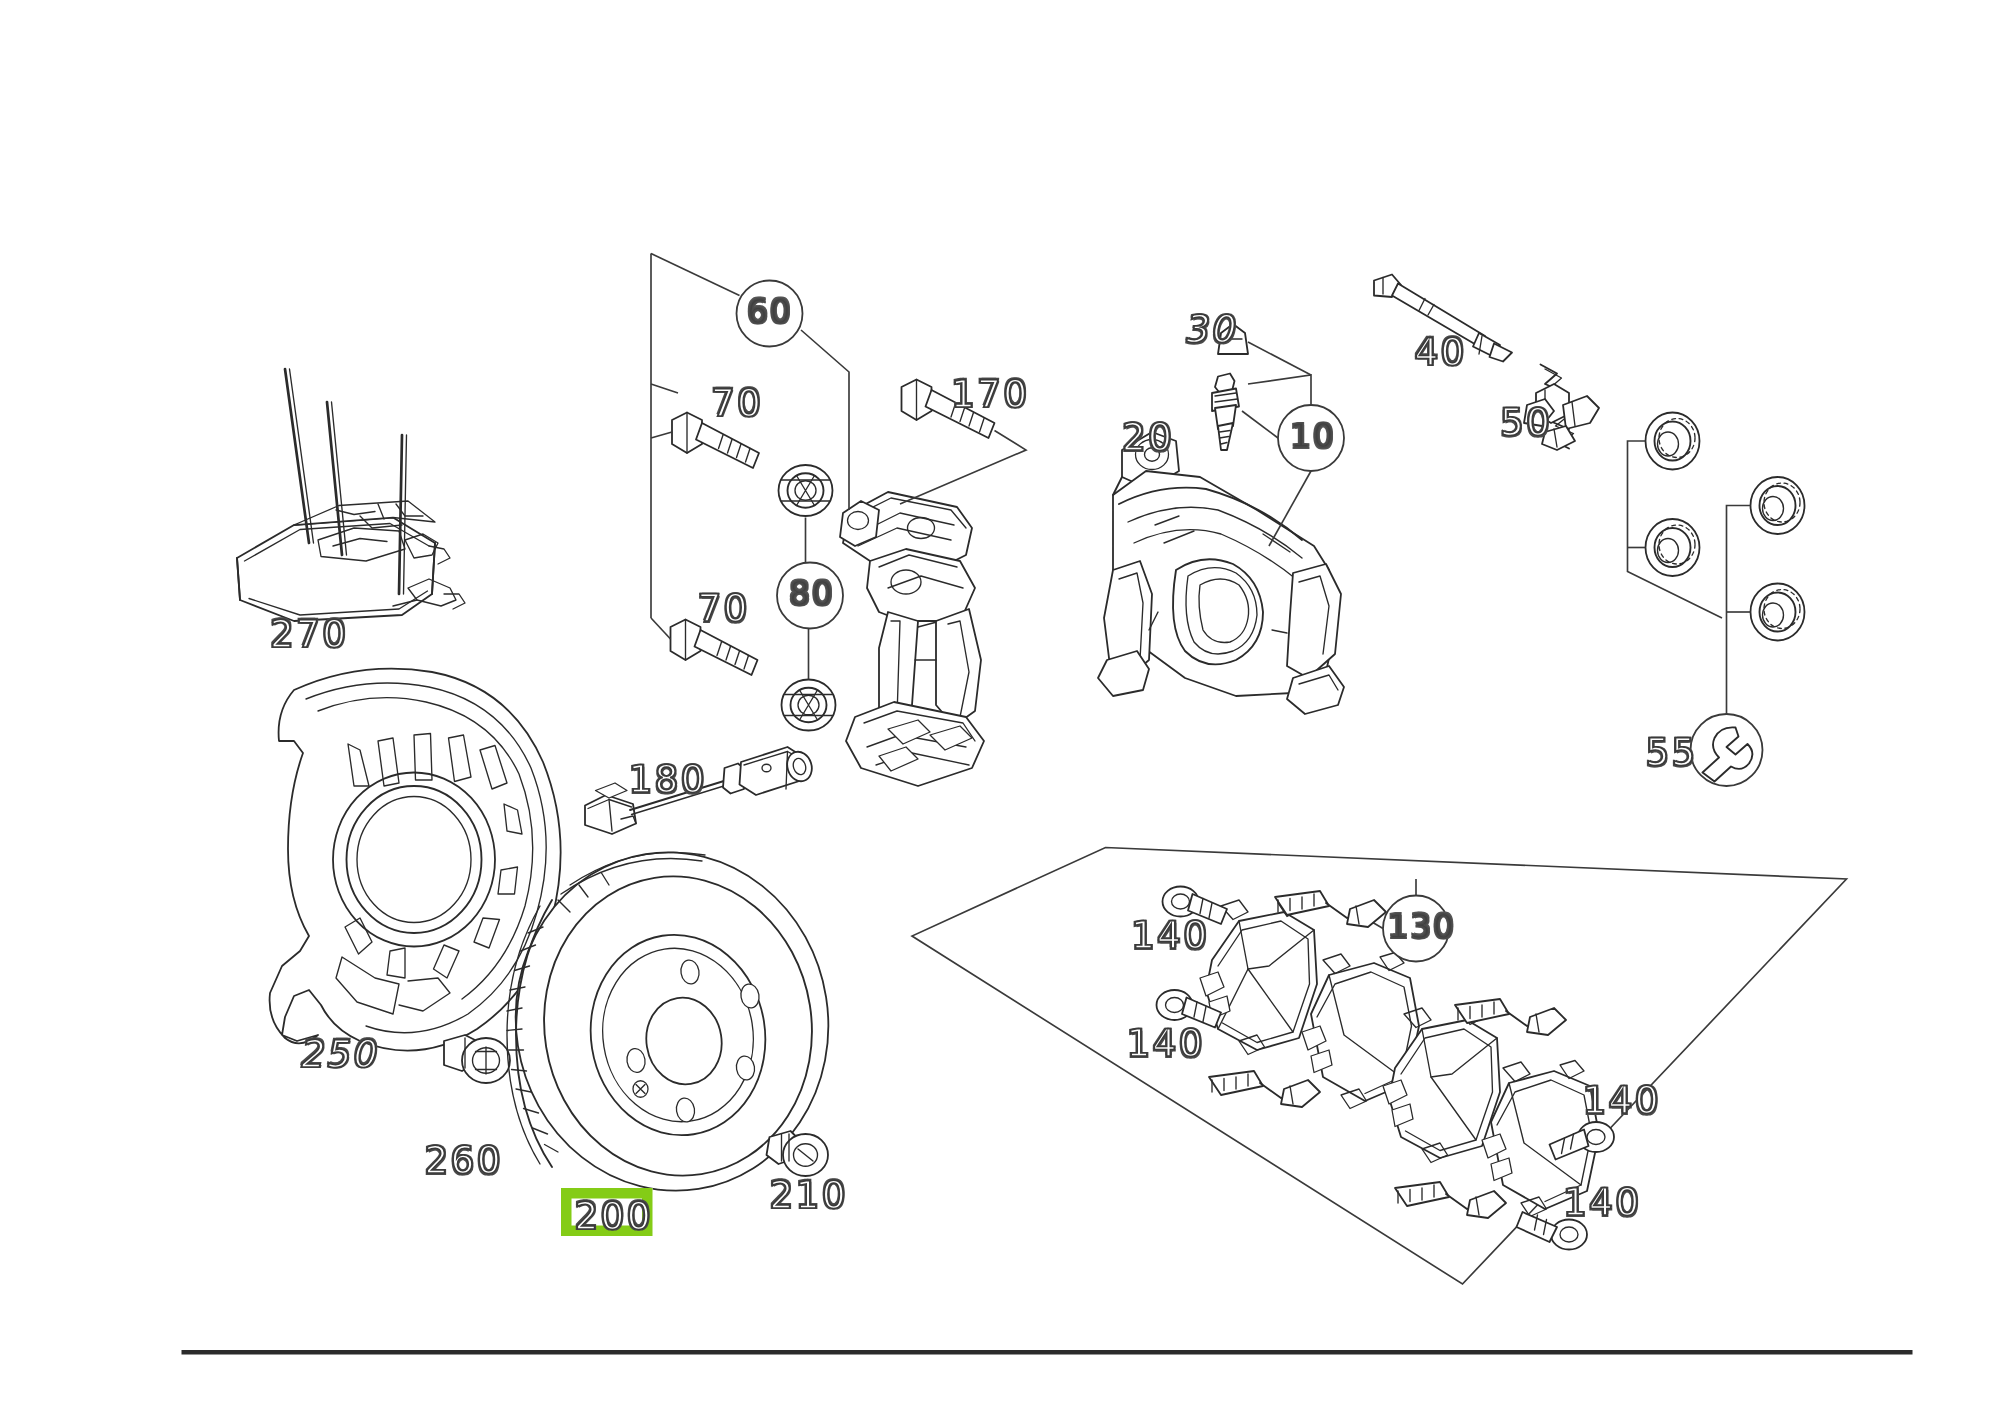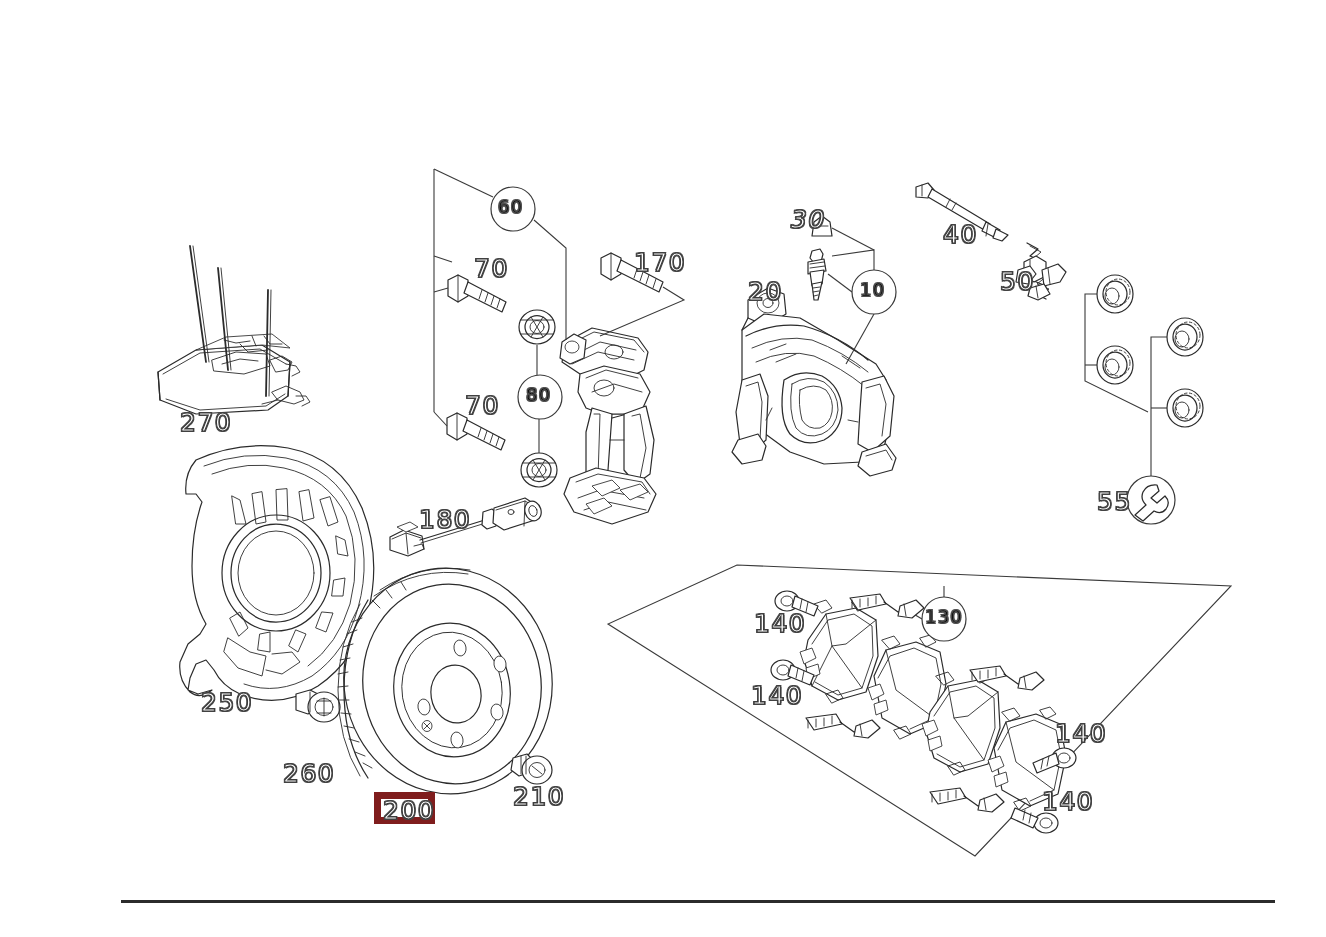--- a/index.html
+++ b/index.html
@@ -39,37 +39,37 @@
        1px -1px 0 #4a4a4a,
       -1px  1px 0 #4a4a4a,
        1px  1px 0 #4a4a4a;
     white-space: nowrap;
     user-select: none;
     line-height: 1;
   }
   .callout-label {
     position: absolute;
     font-family: "DejaVu Sans", sans-serif;
-    font-size: 18px;
+    font-size: 22px;
     letter-spacing: 1.2px;
-    color: #000000;
+    color: #404040;
     -webkit-text-stroke: 1px #4a4a4a;
     text-shadow:
       -1px -1px 0 #555,
        1px -1px 0 #555,
       -1px  1px 0 #555,
        1px  1px 0 #555;
     white-space: nowrap;
     user-select: none;
     line-height: 1;
   }
   .highlight-box {
     position: absolute;
     background: #ffffff;
-    border: 7px solid #7f1d1d;
+    border: 7px solid #84cc16;
     box-sizing: border-box;
   }
   .highlight-box .part-label {
     position: static;
     display: block;
   }
   .footer-rule {
     position: absolute;
     background: #2b2b2b;
   }
@@ -557,21 +557,21 @@
     <g>
       <circle class="circ" cx="513" cy="209" r="22"></circle>
       <circle class="circ" cx="540" cy="397" r="22"></circle>
       <circle class="circ" cx="874" cy="292" r="22"></circle>
       <circle class="circ" cx="944" cy="619" r="22"></circle>
     </g>
 
   </svg>
 
   <div class="part-label" style="left:180px; top:410px;">270</div>
-  <div class="part-label" style="left:201px; top:690px;">250</div>
+  <div class="part-label" style="left:201px; top:690px;font-style:italic;">250</div>
   <div class="part-label" style="left:283px; top:717px;margin-top:44px;">260</div>
   <div class="part-label" style="left:419px; top:507px;">180</div>
   <div class="part-label" style="left:513px; top:784px;">210</div>
 
   <div class="part-label" style="left:474px; top:256px;">70</div>
   <div class="part-label" style="left:465px; top:393px;">70</div>
   <div class="part-label" style="left:634px; top:250px;">170</div>
 
   <div class="part-label" style="left:791px; top:207px;font-style:italic;">30</div>
   <div class="part-label" style="left:748px; top:246px;margin-top:33px;">20</div>

